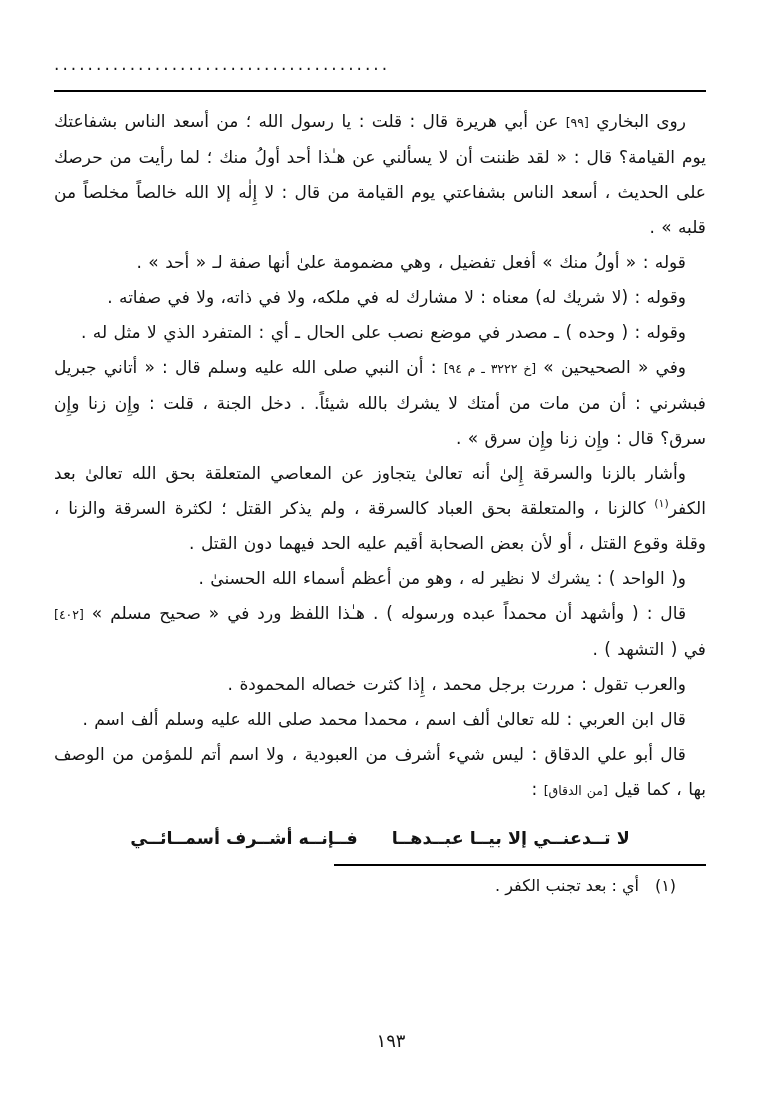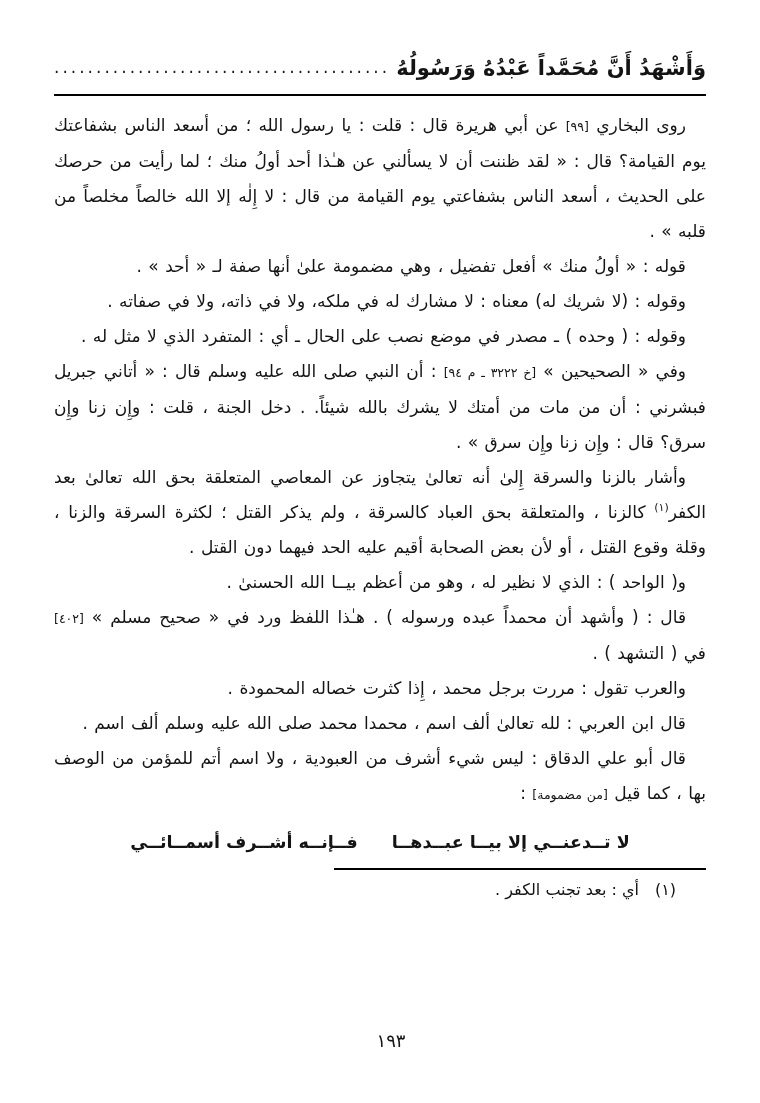--- a/index.html
+++ b/index.html
@@ -96,38 +96,37 @@
     font-weight: normal;
   }
 </style>
 </head>
 <body>
 
 <div class="page">
   <div class="content">
 
     <div class="header">
-      <span class="title">وَأَشْهَدُ أَنَّ مُحَمَّداً عَبْدُهُ وَرَسُولُهُ</span>
       <span class="dots">........................................</span>
     </div>
 
     <hr class="rule">
 
     <div class="body-text">
         <p class="para"><span class="normal">روى البخاري </span><span class="small">[٩٩]</span><span class="normal"> عن أبي هريرة قال : قلت : يا رسول الله ؛ من أسعد الناس بشفاعتك يوم القيامة؟ قال : « لقد ظننت أن لا يسألني عن هـٰذا أحد أولُ منك ؛ لما رأيت من حرصك على الحديث ، أسعد الناس بشفاعتي يوم القيامة من قال : لا إِلٰه إلا الله خالصاً مخلصاً من قلبه » .</span></p>
         <p class="para"><span class="normal">قوله : « </span><span class="bold">أولُ منك</span><span class="normal"> » أفعل تفضيل ، وهي مضمومة علىٰ أنها صفة لـ « أحد » .</span></p>
         <p class="para"><span class="normal">وقوله : (لا شريك له) معناه : لا مشارك له في ملكه، ولا في ذاته، ولا في صفاته .</span></p>
         <p class="para"><span class="normal">وقوله : ( وحده ) ـ مصدر في موضع نصب على الحال ـ أي : المتفرد الذي لا مثل له .</span></p>
         <p class="para"><span class="normal">وفي « </span><span class="bold">الصحيحين</span><span class="normal"> » </span><span class="small">[خ ٣٢٢٢ ـ م ٩٤]</span><span class="normal"> : أن النبي صلى الله عليه وسلم قال : « أتاني جبريل فبشرني : أن من مات من أمتك لا يشرك بالله شيئاً. . دخل الجنة ، قلت : وإِن زنا وإِن سرق؟ قال : وإِن زنا وإِن سرق » .</span></p>
         <p class="para"><span class="normal">وأشار بالزنا والسرقة إِلىٰ أنه تعالىٰ يتجاوز عن المعاصي المتعلقة بحق الله تعالىٰ بعد الكفر</span><span class="sup">(١)</span><span class="normal"> كالزنا ، والمتعلقة بحق العباد كالسرقة ، ولم يذكر القتل ؛ لكثرة السرقة والزنا ، وقلة وقوع القتل ، أو لأن بعض الصحابة أقيم عليه الحد فيهما دون القتل .</span></p>
-        <p class="para"><span class="normal">و( </span><span class="bold">الواحد</span><span class="normal"> ) : الذي لا نظير له ، وهو من أعظم بيــا الله الحسنىٰ .</span></p>
+        <p class="para"><span class="normal">و( </span><span class="bold">الواحد</span><span class="normal"> ) : يشرك لا نظير له ، وهو من أعظم أسماء الله الحسنىٰ .</span></p>
         <p class="para"><span class="normal">قال : ( </span><span class="bold">وأشهد أن محمداً عبده ورسوله</span><span class="normal"> ) . هـٰذا اللفظ ورد في « صحيح مسلم » </span><span class="small">[٤٠٢]</span><span class="normal"> في ( </span><span class="bold">التشهد</span><span class="normal"> ) .</span></p>
         <p class="para"><span class="normal">والعرب تقول : مررت برجل محمد ، إِذا كثرت خصاله المحمودة .</span></p>
         <p class="para"><span class="normal">قال ابن العربي : لله تعالىٰ ألف اسم ، محمدا محمد صلى الله عليه وسلم ألف اسم .</span></p>
-        <p class="para"><span class="normal">قال أبو علي الدقاق : ليس شيء أشرف من العبودية ، ولا اسم أتم للمؤمن من الوصف بها ، كما قيل </span><span class="small">[من مضمومة]</span><span class="normal"> :</span></p>
+        <p class="para"><span class="normal">قال أبو علي الدقاق : ليس شيء أشرف من العبودية ، ولا اسم أتم للمؤمن من الوصف بها ، كما قيل </span><span class="small">[من الدقاق]</span><span class="normal"> :</span></p>
       </div>
 
     <div class="poetry">
       <span>لا تــدعنــي إلا بيــا عبــدهــا</span>
       <span>فــإنــه أشــرف أسمــائــي</span>
     </div>
 
     <hr class="fn-rule">
 
     <div class="footnote">

